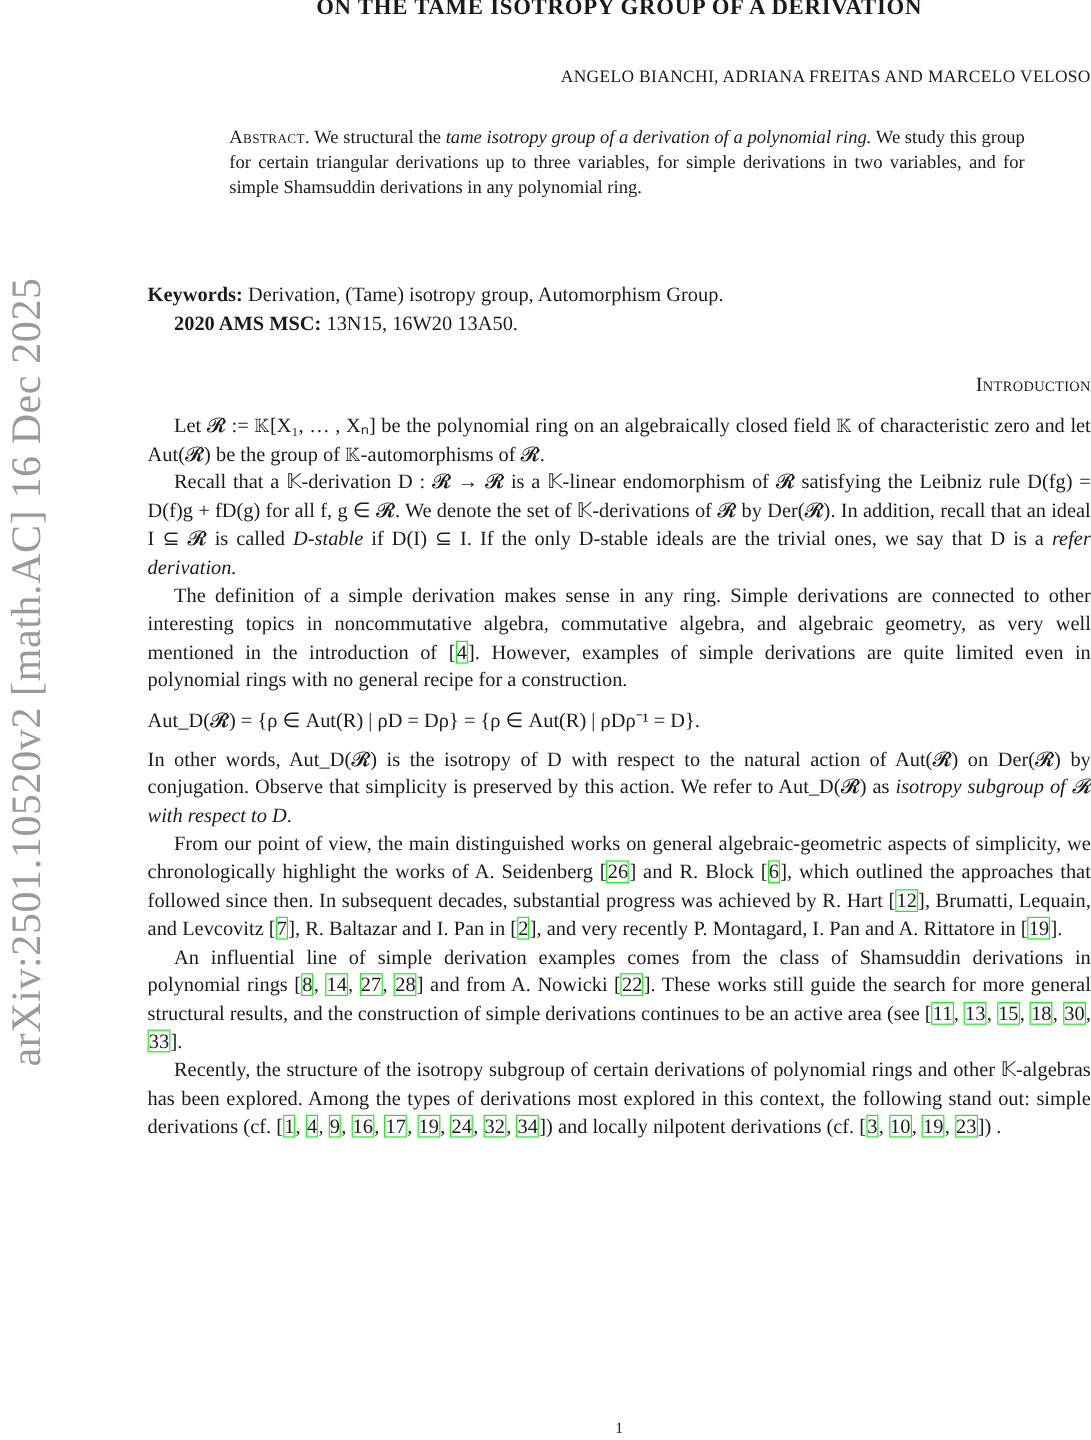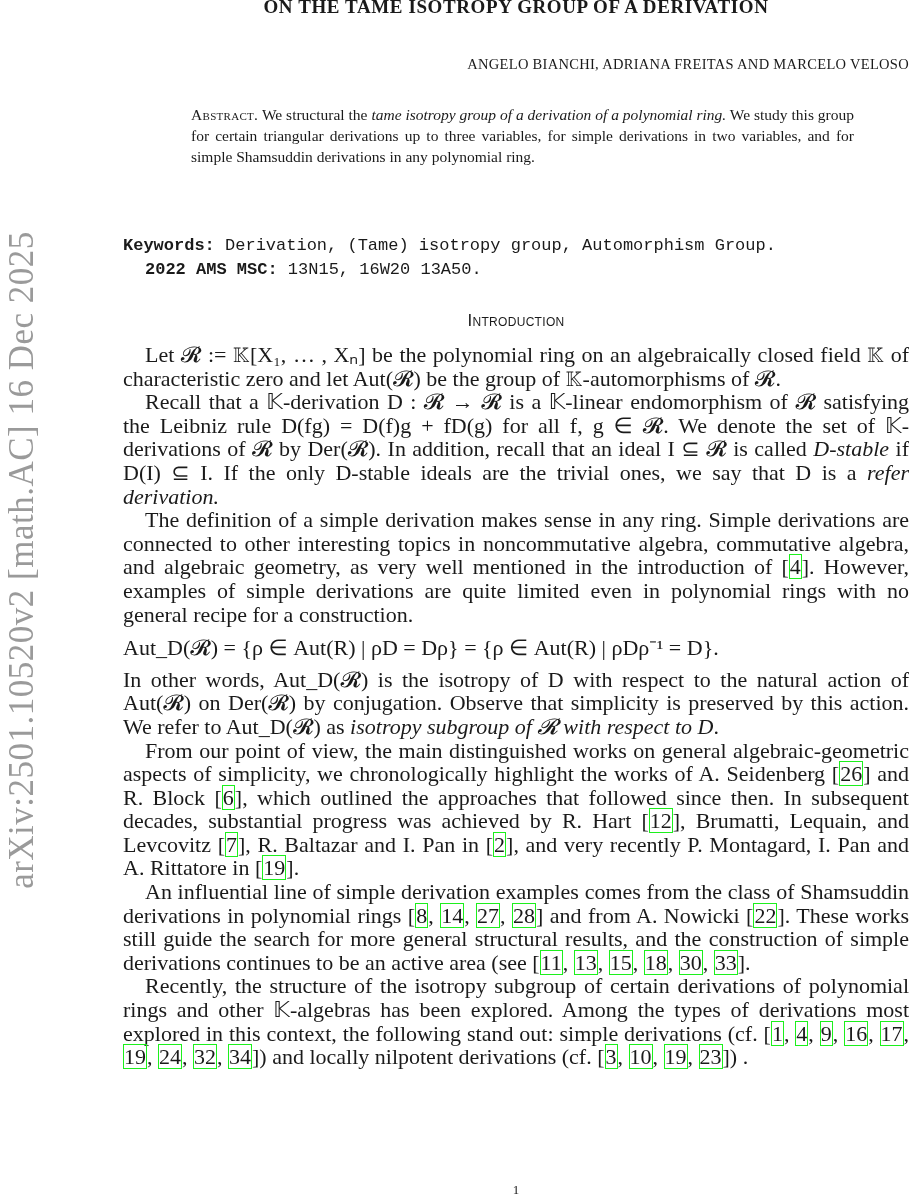--- a/index.html
+++ b/index.html
@@ -30,33 +30,33 @@
     font-size: 14.5px; letter-spacing: 0.3px;
   }
   .abstract {
     position: absolute; top: 104px; left: 68px; width: 663px;
     font-family: "Liberation Serif", serif;
     font-size: 15.5px; line-height: 21px; text-align: justify;
   }
   .abstract .label { font-variant: small-caps; letter-spacing: 0.3px; }
   .keywords {
     position: absolute; top: 234px; left: 0; width: 786px;
-    font-family: Liberation Mono, monospace; font-size: 17px; line-height: 24px;
+    font-family: Liberation Serif, serif; font-size: 17px; line-height: 24px;
   }
   .keywords b { font-weight: bold; }
   .msc { padding-left: 22px; }
   .section-head {
-    position: absolute; top: 311px; left: 0; width: 786px; text-align: center;
-    font-family: Liberation Sans, sans-serif; font-size: 17px;
+    position: absolute; top: 311px; left: 0; width: 786px; text-align: right;
+    font-family: Liberation Serif, serif; font-size: 17px;
     font-variant: small-caps; letter-spacing: 0.3px;
   }
   .body {
     position: absolute; top: 343px; left: 0; width: 786px;
     font-family: "Liberation Serif", serif;
-    font-size: 22px; line-height: 23.6px; text-align: justify;
+    font-size: 17px; line-height: 23.6px; text-align: justify;
   }
   .body p { margin: 0; text-indent: 22px; }
   .body p.noindent { text-indent: 0; }
   .display {
     margin: 10px 0 8px 0; text-indent: 0;
   }
   .cite {
     outline: 1.5px solid #1cf01c; outline-offset: -1px; padding: 0 1px;
   }
   .pagenum {
@@ -82,21 +82,21 @@
     <i>tame isotropy group of a derivation of a polynomial ring.</i>
     <span>We study this group for certain triangular derivations up to three variables, for simple derivations in two variables, and for simple Shamsuddin derivations in any polynomial ring.</span>
   </div>
 
   <div class="keywords">
     <div>
       <b>Keywords:</b>
       <span>Derivation, (Tame) isotropy group, Automorphism Group.</span>
     </div>
     <div class="msc">
-      <b>2022 AMS MSC:</b>
+      <b>2020 AMS MSC:</b>
       <span>13N15, 16W20 13A50.</span>
     </div>
   </div>
 
   <div class="section-head">Introduction</div>
 
   <div class="body">
     <p>Let 𝓡 := 𝕂[X₁, … , Xₙ] be the polynomial ring on an algebraically closed field 𝕂 of characteristic zero and let Aut(𝓡) be the group of 𝕂-automorphisms of 𝓡.</p>
 
     <p>

